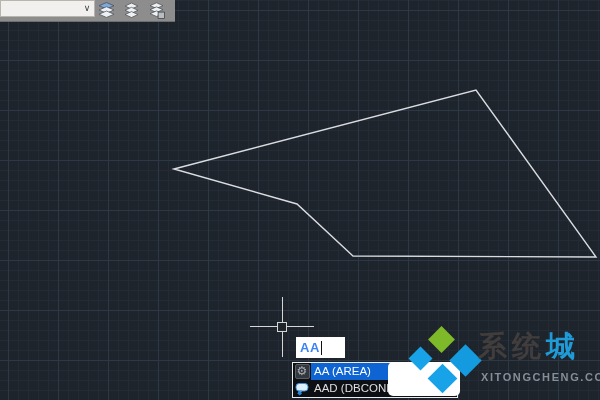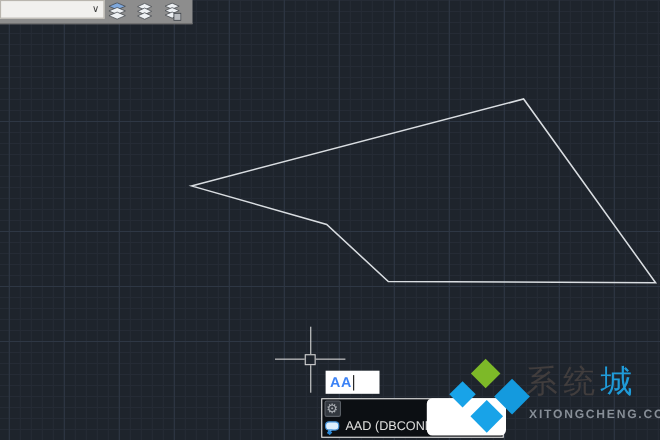--- a/index.html
+++ b/index.html
@@ -46,21 +46,21 @@
   .gear-glyph{font-size:12px;color:#a9adb2;background:#33383f;border:1px solid #5a5f66;
     border-radius:2px;width:13px;height:13px;line-height:13px;text-align:center;}
   
   .wm-badge{position:absolute;left:388px;top:362px;width:72px;height:34px;background:#ffffff;
     border-radius:5px;z-index:30;}
   .dm{position:absolute;transform:rotate(45deg);z-index:50;}
   .dm-green{left:432px;top:330px;width:19px;height:19px;background:var(--logo-green,#7db928);}
   .dm-left{left:412px;top:350px;width:17px;height:17px;background:var(--logo-blue,#18a3e8);}
   .dm-right{left:454px;top:349px;width:23px;height:23px;background:#149ade;}
   .dm-bottom{left:432px;top:368px;width:21px;height:21px;background:var(--logo-blue,#18a3e8);}
-  .wm-title{position:absolute;left:478px;top:327px;z-index:50;font-weight:normal;
+  .wm-title{position:absolute;left:478px;top:327px;z-index:50;font-weight:bold;
     font-size:29px;letter-spacing:5px;white-space:nowrap;}
   .wm-cn{color:#413d3d;}
   .wm-cn-accent{color:var(--brand-accent-blue,#1f9bd8);}
   .wm-domain{position:absolute;left:481px;top:371px;z-index:50;font-size:11px;font-weight:bold;
     letter-spacing:1.6px;color:#878e97;white-space:nowrap;}
   svg{display:block;}
 </style>
 </head>
 <body>
 
@@ -79,20 +79,21 @@
   <div class="cmd-input">
     <span class="cmd-text">AA</span>
     <span class="caret"></span>
   </div>
 
   <div class="suggest">
     <div class="srow selected">
       <span class="icon-cell">
         <span class="gear-glyph">⚙</span>
       </span>
+      <span class="label-cell">AA (AREA)</span>
     </div>
     <div class="srow plain">
       <span class="icon-cell">
         <svg width="14" height="14" viewBox="0 0 14 14">
           <rect x="1" y="1.5" width="12" height="7.5" rx="3.2" fill="#ddeefc" stroke="#3f8ed6" stroke-width="1"></rect>
           <path d="M4 9 L3 12 L7 9 Z" fill="#ddeefc" stroke="#3f8ed6" stroke-width="0.8"></path>
           <rect x="3" y="9.5" width="3.4" height="3.4" transform="rotate(45 4.7 11.2)" fill="#2a8ada"></rect>
         </svg>
       </span>
       <span class="label-cell">AAD (DBCONNECT)</span>

